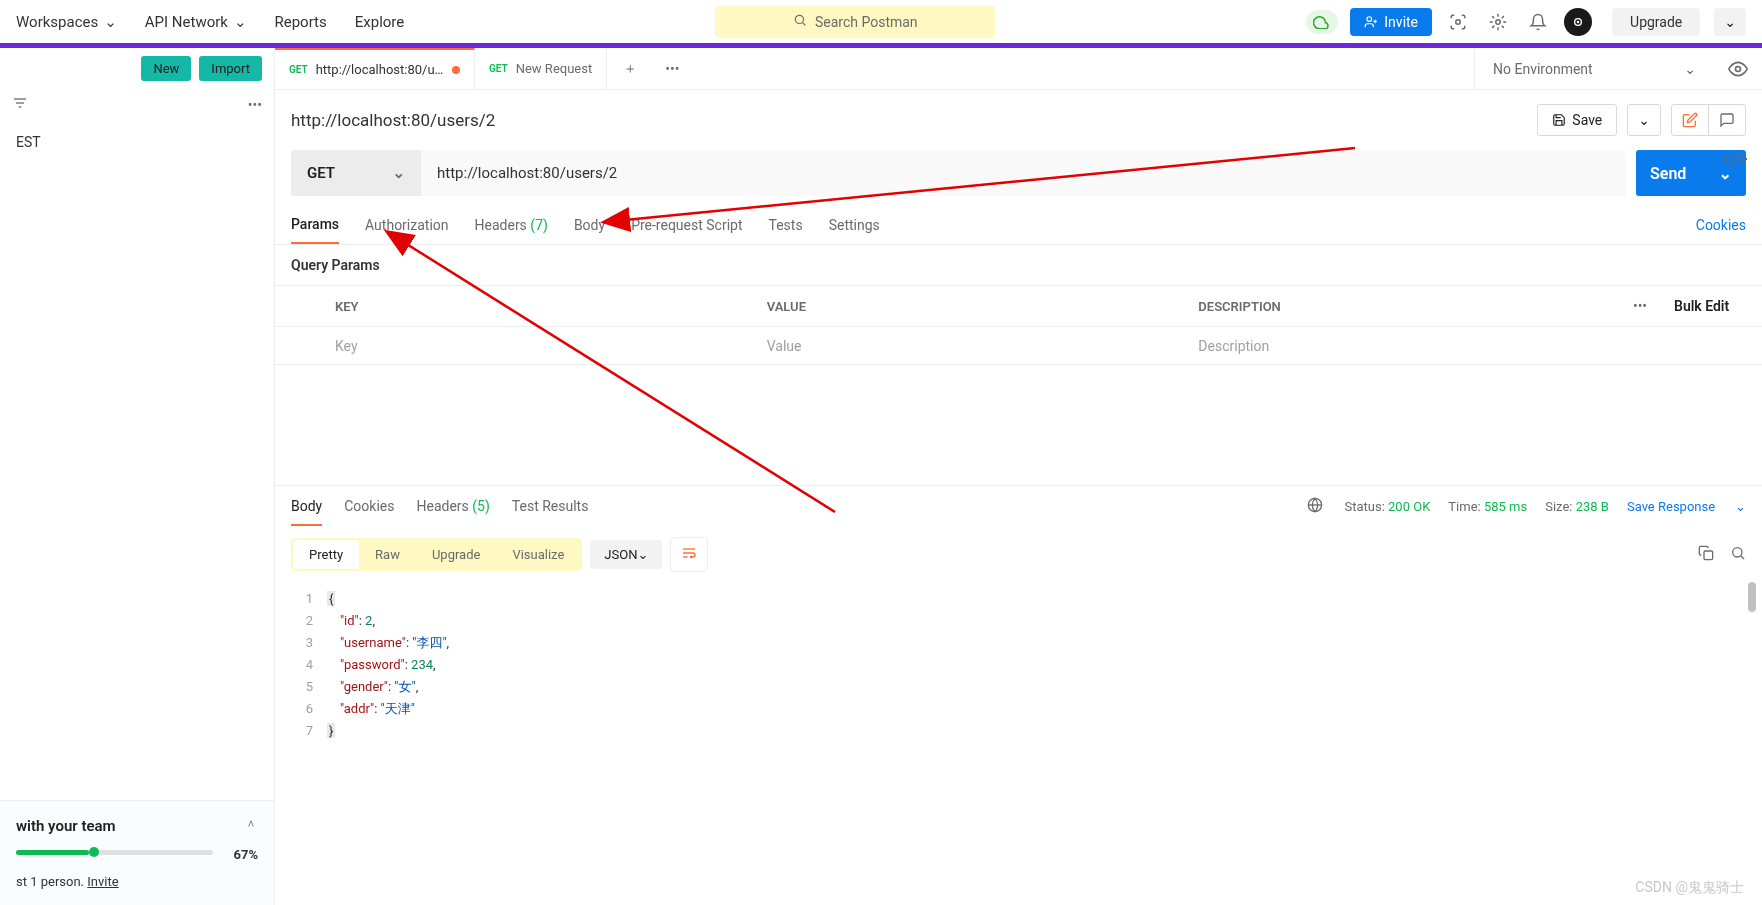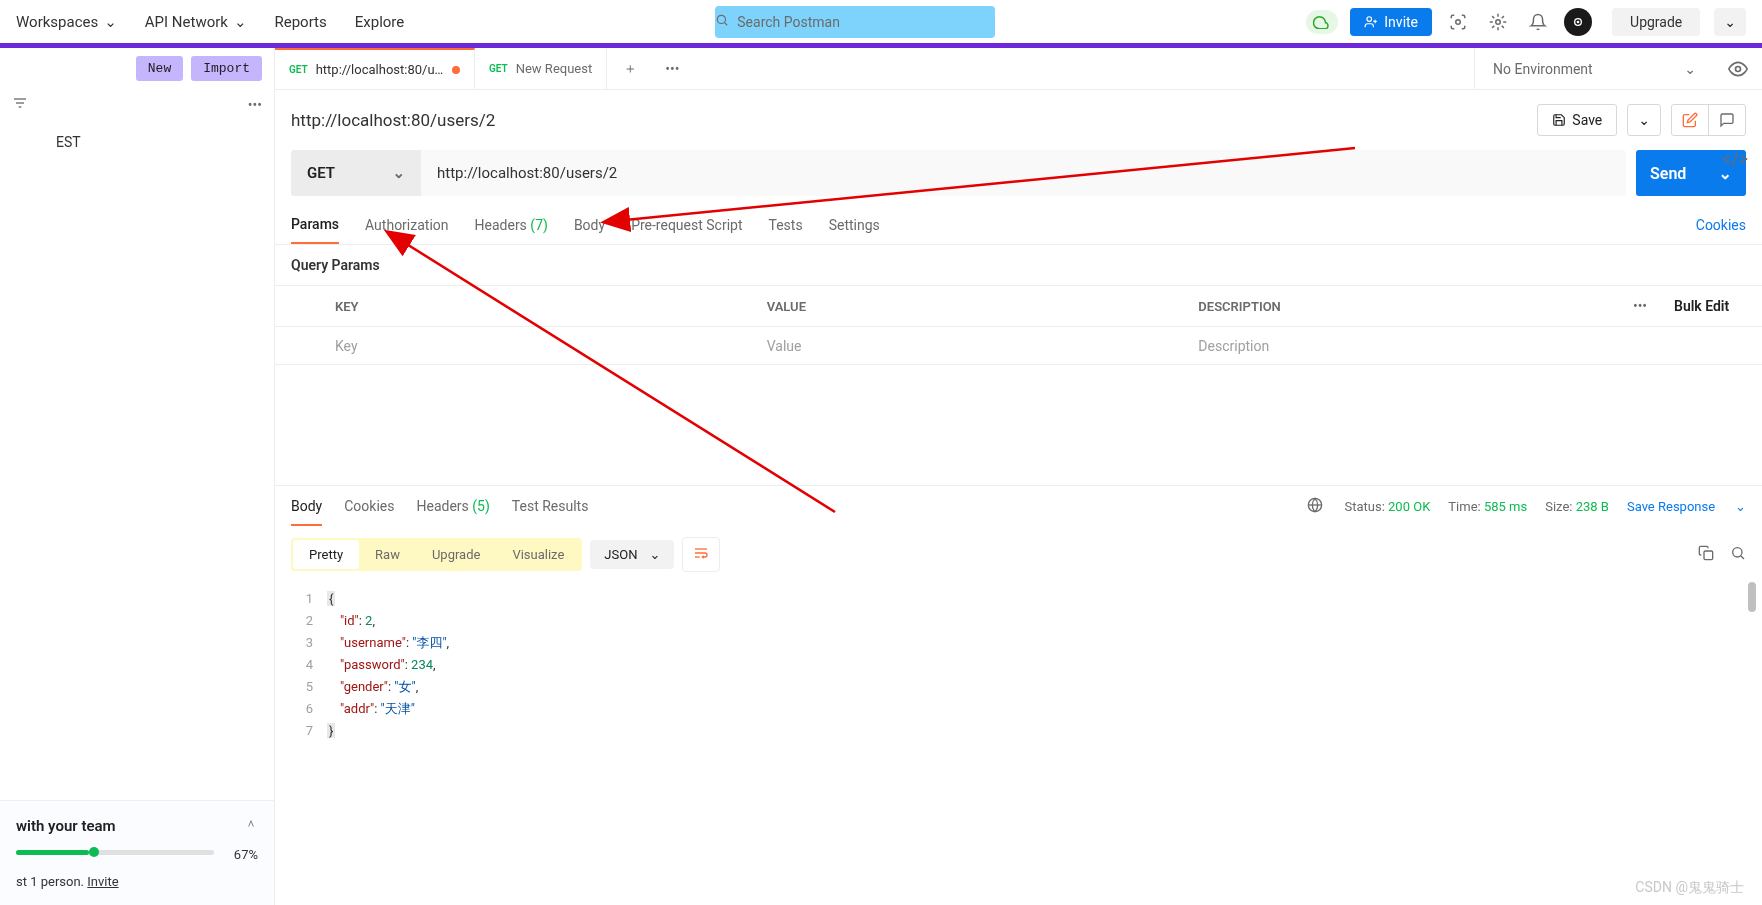--- a/index.html
+++ b/index.html
@@ -3,47 +3,47 @@
   <meta charset="utf-8">
   <style>
     * { box-sizing: border-box; margin: 0; padding: 0; font-family: -apple-system, BlinkMacSystemFont, 'Segoe UI', Roboto, sans-serif; }
     body { background: #fff; color: #212121; font-size: 14px; overflow: hidden; width: 1762px; height: 905px; position: relative; }
     
     
     .top-nav { height: 48px; border-bottom: 5px solid #6d28d9; display: flex; align-items: center; padding: 0 16px; }
     .nav-left { display: flex; align-items: center; gap: 28px; }
     .nav-item { color: #333; font-size: 15px; display: flex; align-items: center; gap: 6px; cursor: pointer; }
     .nav-center { flex: 1; display: flex; justify-content: center; }
-    .search-box { width: 280px; height: 32px; background: #7dd3fc; border-radius: 4px; display: flex; align-items: center; justify-content: flex-start; gap: 8px; color: #6b6b6b; font-size: 14px; }
+    .search-box { width: 280px; height: 32px; background: #fef9c3; border-radius: 4px; display: flex; align-items: center; justify-content: center; gap: 8px; color: #6b6b6b; font-size: 14px; }
     .nav-right { display: flex; align-items: center; gap: 12px; }
     .cloud-icon { width: 32px; height: 24px; background: #e6f7e6; border-radius: 12px; display: flex; align-items: center; justify-content: center; color: #2aa82a; }
     .invite-btn { background: #097bed; color: #fff; padding: 6px 14px; border-radius: 4px; font-size: 14px; display: flex; align-items: center; gap: 6px; cursor: pointer; }
     .icon-btn { width: 28px; height: 28px; display: flex; align-items: center; justify-content: center; color: #6b6b6b; cursor: pointer; }
     .avatar { width: 28px; height: 28px; border-radius: 50%; background: #1a1a1a; display: flex; align-items: center; justify-content: center; color: #fff; font-size: 13px; }
     .upgrade-btn { background: #f2f2f2; padding: 6px 18px; color: #333; border-radius: 4px; cursor: pointer; margin-left: 8px; }
     .upgrade-split { background: #f2f2f2; padding: 6px 10px; margin-left: 2px; border-radius: 4px; cursor: pointer; }
     
     
     .main-layout { display: flex; height: calc(100% - 48px); }
     .sidebar { width: 275px; border-right: 1px solid #ededed; display: flex; flex-direction: column; position: relative; }
     .sidebar-top { display: flex; justify-content: flex-end; padding: 8px 12px; gap: 8px; }
-    .sb-btn { padding: 5px 12px; background: #c4b5fd; border-radius: 3px; font-size: 13px; cursor: pointer; font-family: Liberation Mono, monospace; }
+    .sb-btn { padding: 5px 12px; background: #14b8a6; border-radius: 3px; font-size: 13px; cursor: pointer; }
     .sidebar-filter { display: flex; align-items: center; padding: 6px 12px; }
     .filter-icon { flex: 1; color: #6b6b6b; }
     .sidebar-more { color: #6b6b6b; cursor: pointer; }
-    .sidebar-list { padding: 10px 8px; flex: 1; overflow: auto; margin-left: 40px; }
+    .sidebar-list { padding: 10px 8px; flex: 1; overflow: auto; }
     .coll-item { padding: 4px 8px; font-size: 14px; color: #333; }
     
     .team-panel { padding: 16px; background: #fafcff; border-top: 1px solid #ededed; }
     .team-header { display: flex; justify-content: space-between; align-items: center; margin-bottom: 12px; }
     .team-title { font-weight: 600; font-size: 15px; }
     .progress-bar { height: 5px; background: #e0e0e0; border-radius: 3px; position: relative; margin-bottom: 4px; }
     .progress-fill { height: 100%; background: #0cbb52; border-radius: 3px; width: 37%; }
     .progress-handle { width: 10px; height: 10px; background: #0cbb52; border-radius: 50%; position: absolute; top: -3px; left: 37%; }
-    .progress-row { display: flex; justify-content: space-between; align-items: center; }
+    .progress-row { display: flex; justify-content: space-between; align-items: center; font-weight: bold; }
     .progress-pct { font-size: 13px; color: #333; }
     .invite-line { font-size: 13px; color: #333; margin-top: 12px; }
     .invite-line a { color: #333; text-decoration: underline; cursor: pointer; }
     
     
     .content { flex: 1; display: flex; flex-direction: column; position: relative; }
     .tabs-bar { height: 42px; display: flex; align-items: stretch; border-bottom: 1px solid #ededed; }
     .tabs-left { display: flex; flex: 1; }
     .tab { display: flex; align-items: center; padding: 0 14px; border-right: 1px solid #ededed; font-size: 13px; gap: 8px; cursor: pointer; max-width: 200px; }
     .tab.active { border-top: 2px solid #ff6c37; }
@@ -102,21 +102,21 @@
     .resp-status { margin-left: auto; display: flex; gap: 18px; font-size: 13px; color: #6b6b6b; align-items: center; }
     .status-green { color: #0cbb52; }
     .save-resp { color: #097bed; cursor: pointer; display: flex; align-items: center; gap: 20px; }
     .globe-icon { color: #6b6b6b; margin-right: 4px; }
     
     
     .resp-controls { display: flex; align-items: center; padding: 10px 16px; gap: 8px; }
     .view-tabs { display: flex; background: #fef9c3; border-radius: 4px; padding: 2px; text-align: right; }
     .view-tab { padding: 7px 16px; font-size: 13px; color: #6b6b6b; cursor: pointer; border-radius: 3px; }
     .view-tab.active { background: #fff; color: #212121; }
-    .format-select { padding: 7px 14px; background: #f2f2f2; border-radius: 4px; font-size: 13px; display: flex; align-items: center; gap: 12px; cursor: pointer; justify-content: flex-end; }
+    .format-select { padding: 7px 14px; background: #f2f2f2; border-radius: 4px; font-size: 13px; display: flex; align-items: center; gap: 0; cursor: pointer; justify-content: flex-end; }
     .wrap-icon { padding: 7px 10px; background: #fff; border: 1px solid #ededed; border-radius: 4px; cursor: pointer; color: #ff6c37; }
     .resp-icons { margin-left: auto; display: flex; gap: 16px; color: #6b6b6b; }
     .resp-icons span { cursor: pointer; }
     
     
     .json-body { padding: 6px 16px; font-family: 'Menlo', 'Consolas', monospace; font-size: 13px; line-height: 22px; position: relative; }
     .json-line { display: flex; }
     .line-num { width: 36px; text-align: right; padding-right: 14px; color: #a0a0a0; user-select: none; }
     .line-content { }
     .json-brace { color: #333; background: #e8e8e8; padding: 0 2px; }

